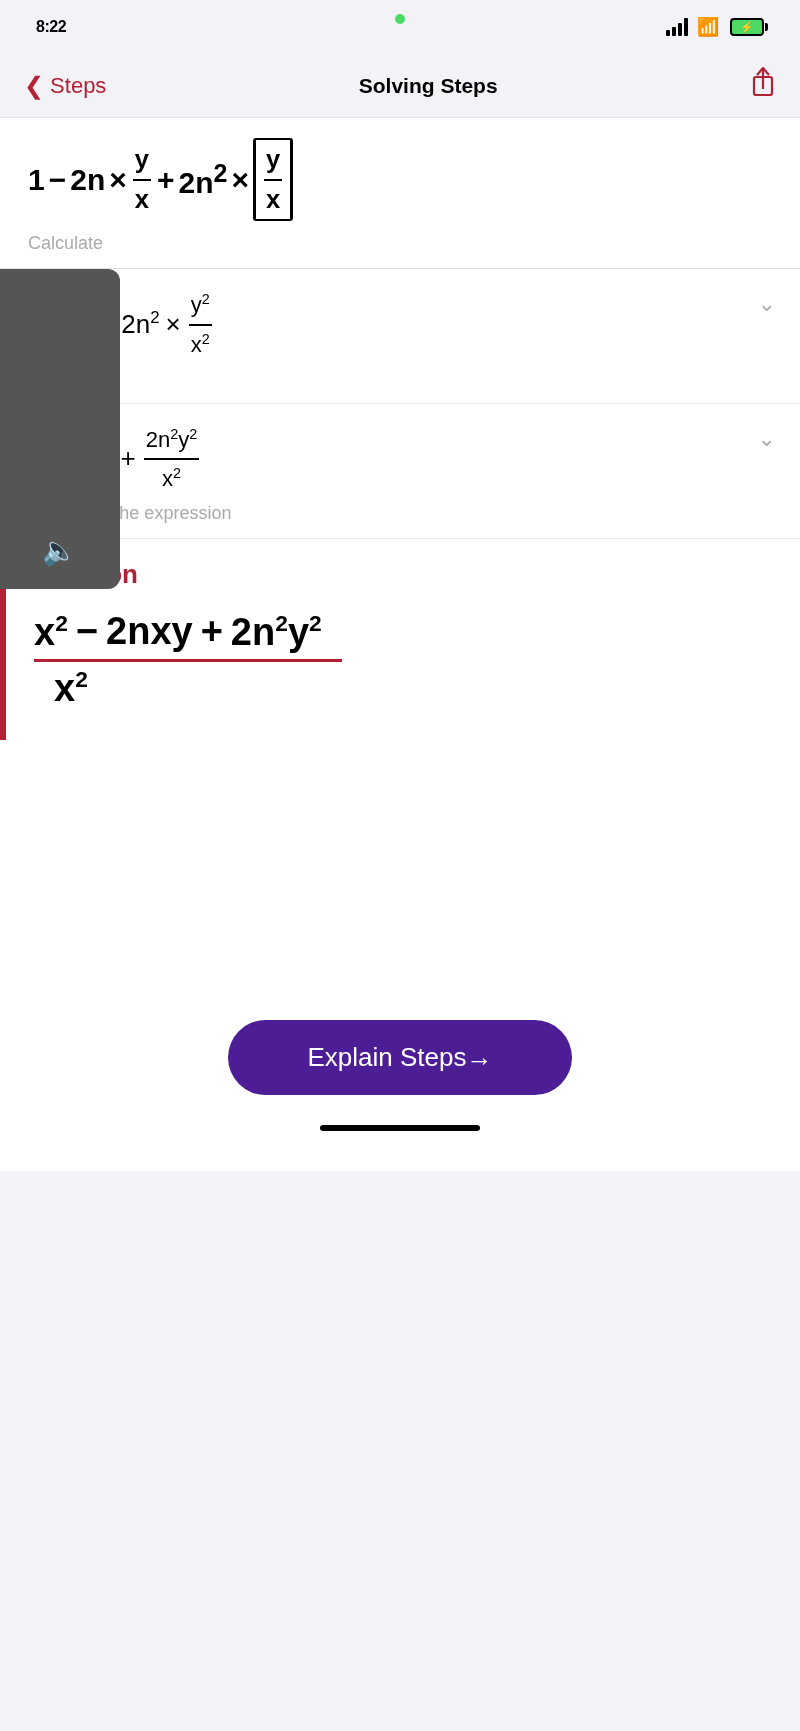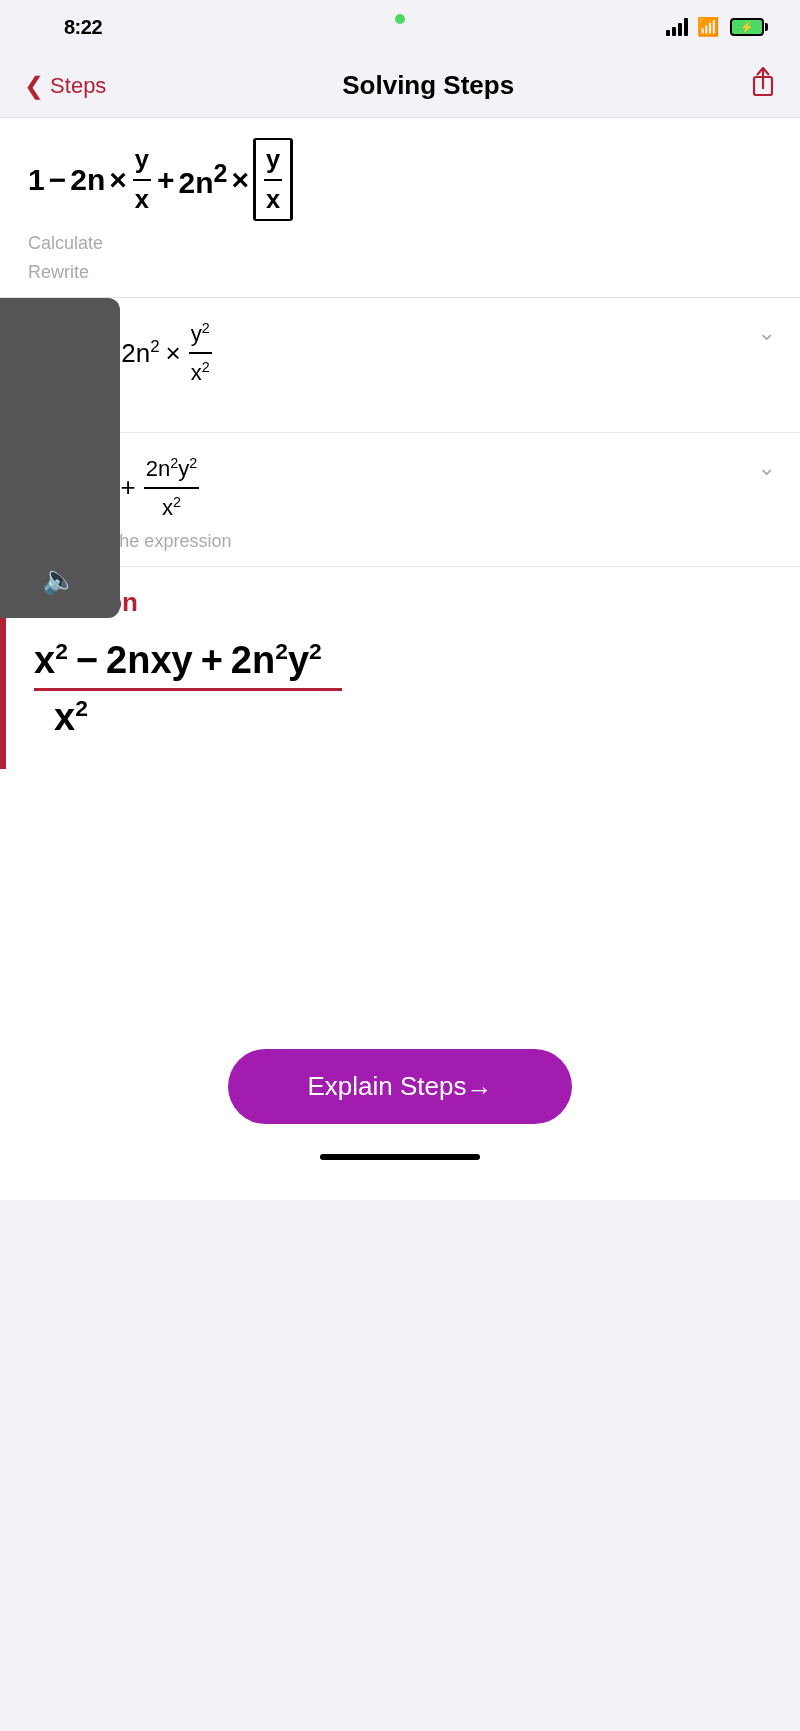--- a/index.html
+++ b/index.html
@@ -18,25 +18,24 @@
     .status-bar {
       width: 100%;
       height: 54px;
       background: #f2f2f7;
       display: flex;
       align-items: center;
       justify-content: space-between;
       padding: 0 36px;
     }
     .status-time {
-      font-size: 20px;
+      font-size: 16px;
       font-weight: 600;
       color: #000;
       letter-spacing: -0.5px;
-      margin-left: 28px;
     }
     .status-icons {
       display: flex;
       align-items: center;
       gap: 10px;
     }
     .signal-bars {
       display: flex;
       align-items: flex-end;
       gap: 2px;
@@ -101,21 +100,21 @@
       color: #b22234;
       font-size: 22px;
       cursor: pointer;
       text-decoration: none;
     }
     .chevron-left {
       font-size: 24px;
       color: #b22234;
     }
     .nav-title {
-      font-size: 26px;
+      font-size: 21px;
       font-weight: 700;
       color: #000;
     }
     .share-button {
       color: #b22234;
       font-size: 26px;
       cursor: pointer;
     }
 
     
@@ -275,21 +274,21 @@
     .bottom-bar {
       width: 100%;
       background: #fff;
       padding: 20px 0 40px 0;
       display: flex;
       flex-direction: column;
       align-items: center;
       gap: 30px;
     }
     .explain-btn {
-      background: #a21caf;
+      background: #4c1d95;
       color: #fff;
       border: none;
       border-radius: 50px;
       padding: 22px 80px;
       font-size: 26px;
       font-weight: 500;
       cursor: pointer;
       display: flex;
       align-items: center;
       gap: 0;
@@ -374,21 +373,20 @@
       <span>×</span>
       <span class="paren-box">
         <span class="frac">
           <span class="num"><strong>y</strong></span>
           <span class="den"><strong>x</strong></span>
         </span>
       </span>
     </div>
     <div class="problem-labels">
       <div>Calculate</div>
-      <div>Rewrite</div>
     </div>
   </div>
 
   <div style="position:relative;">
 
     <div class="volume-widget">
       <span class="volume-icon">🔈</span>
     </div>
 
     <div class="step-section">

